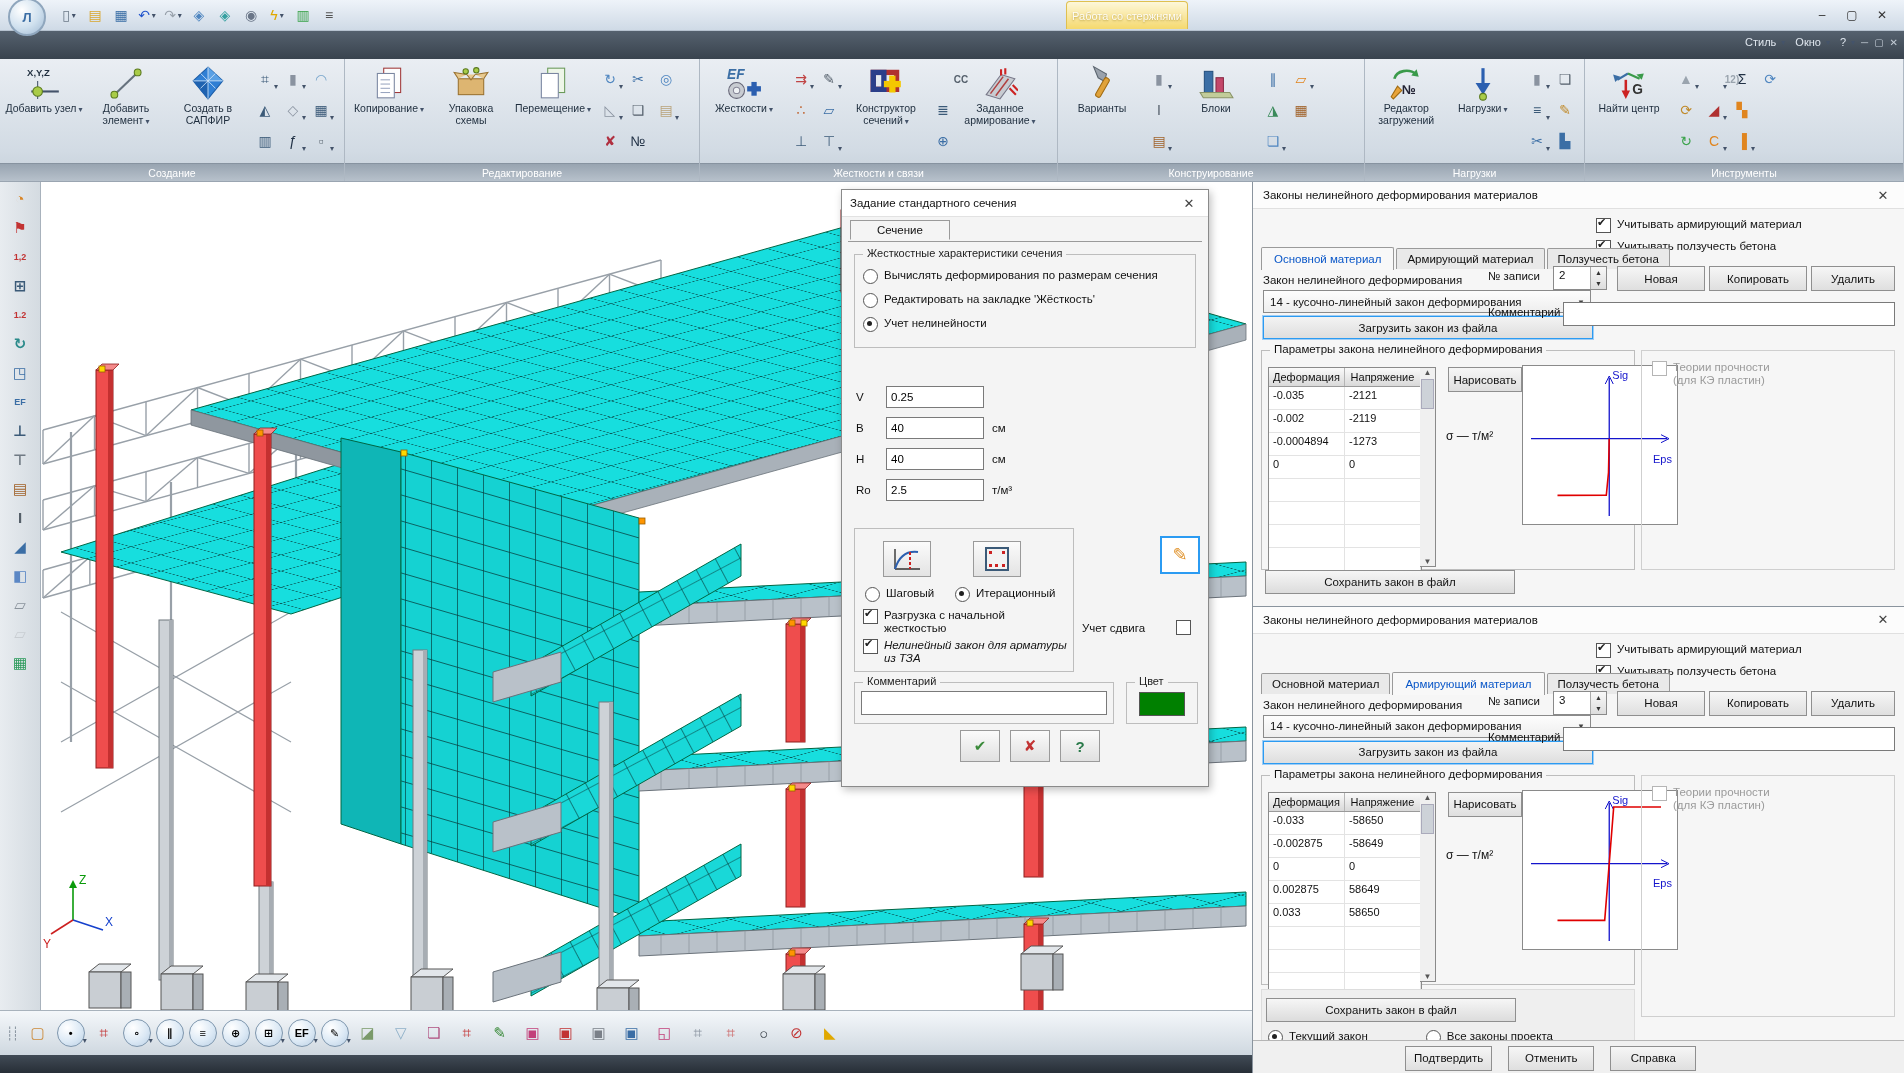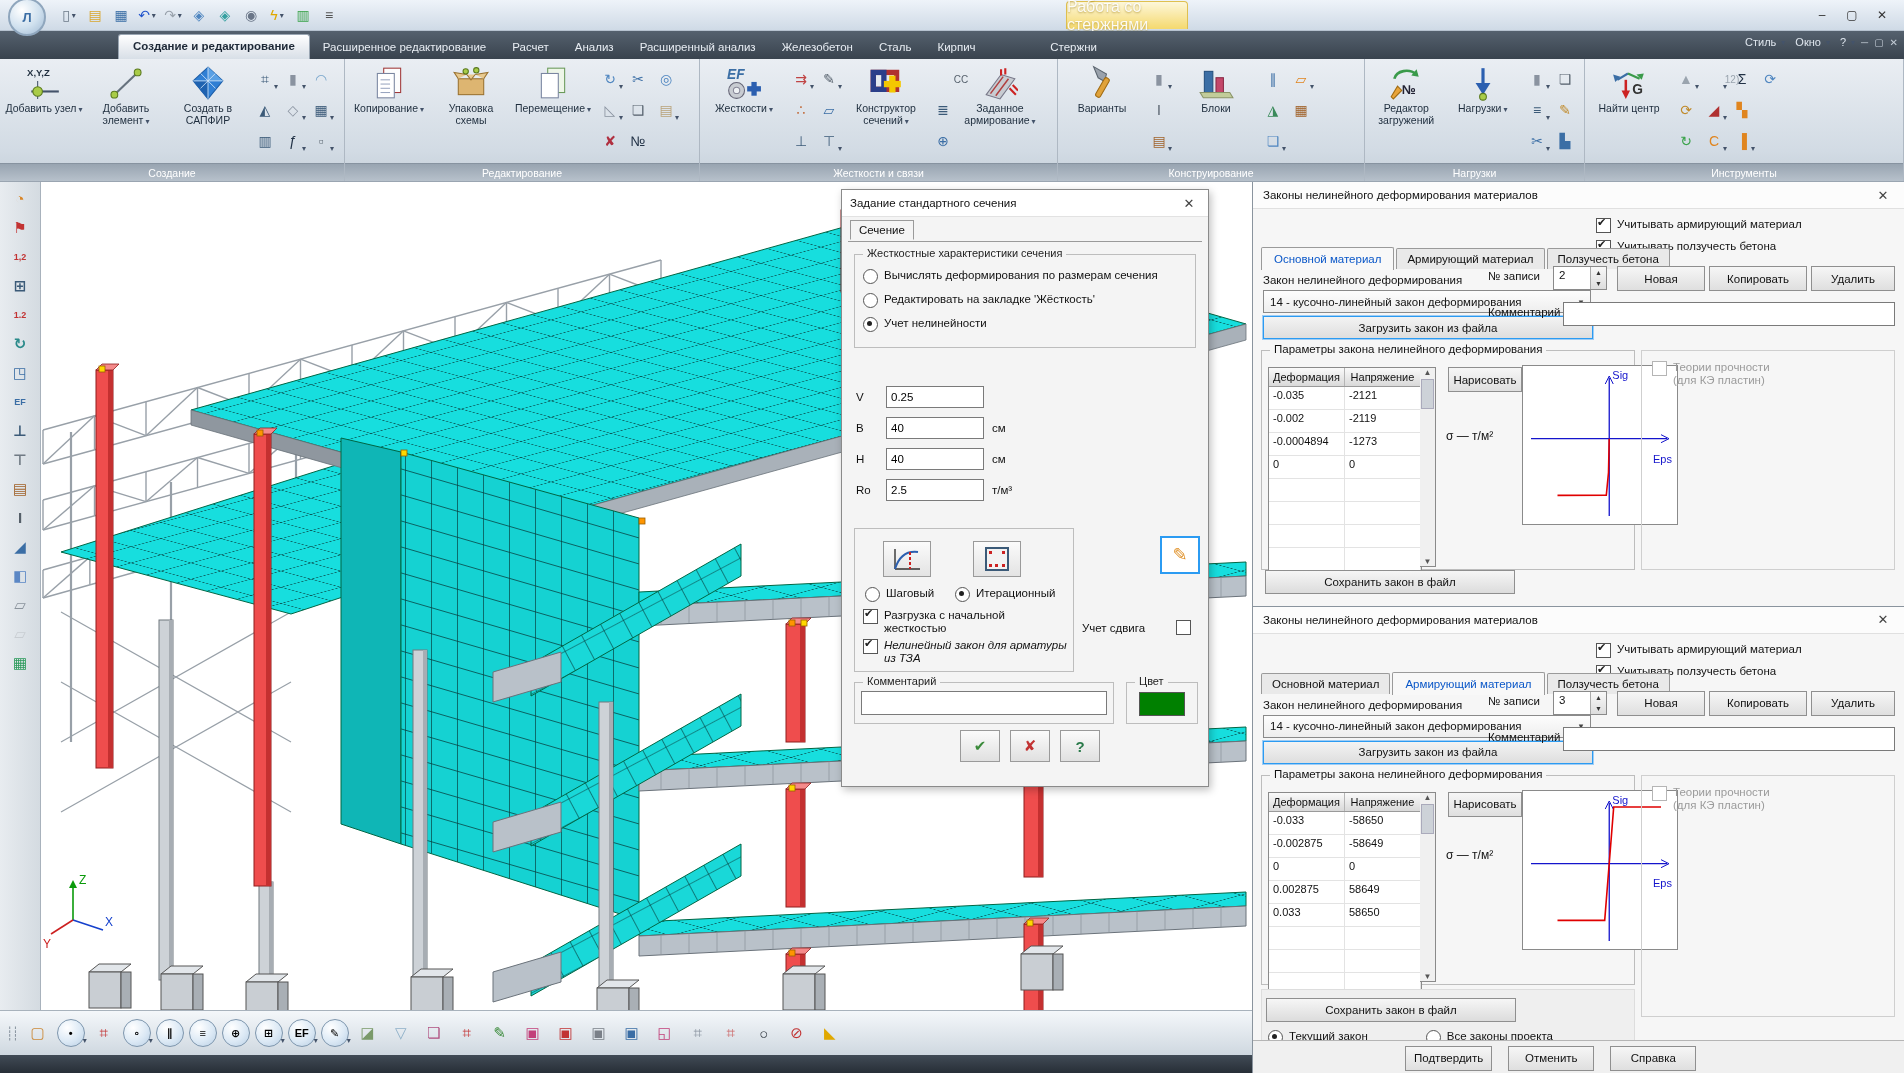--- a/index.html
+++ b/index.html
@@ -5,21 +5,21 @@
   html,body{margin:0;padding:0;width:1904px;height:1073px;overflow:hidden;
     font-family:"Liberation Sans","DejaVu Sans",sans-serif;font-size:12px;background:#fff;}
   .app{position:relative;width:1904px;height:1073px;}
 
   
   .titlebar{height:30px;background:linear-gradient(#eef3f9,#cfdae6);display:flex;align-items:center;position:relative;border-bottom:1px solid #b6c2cf;}
   .logo{width:34px;height:34px;border-radius:50%;margin:4px 6px 0 8px;background:radial-gradient(circle at 35% 30%,#ffffff,#cfe0ee 55%,#9fb8d2);border:2px solid #8fa6bd;color:#3b6ea5;font-weight:bold;font-size:13px;display:flex;align-items:center;justify-content:center;z-index:5;}
   .qa{display:flex;align-items:center;gap:4px;margin-left:6px;}
   .qai{width:22px;height:22px;display:flex;align-items:center;justify-content:center;font-size:14px;border-radius:3px;}
   .wtitle{position:absolute;left:0;right:0;text-align:center;font-size:12px;color:#222;pointer-events:none;}
-  .ctxhdr{position:absolute;left:1066px;top:1px;width:120px;height:27px;border-radius:4px 4px 0 0;background:linear-gradient(#fdf7da,#f5d96e);border:1px solid #dfc050;border-bottom:none;color:rgba(255,255,255,.92);text-shadow:0 1px 2px rgba(140,110,0,.55);font-size:16px;display:flex;align-items:center;justify-content:center;}
+  .ctxhdr{position:absolute;left:1066px;top:1px;width:120px;height:27px;border-radius:4px 4px 0 0;background:linear-gradient(#fdf7da,#f5d96e);border:1px solid #dfc050;border-bottom:none;color:rgba(255,255,255,.92);text-shadow:0 1px 2px rgba(140,110,0,.55);font-size:11px;display:flex;align-items:center;justify-content:center;}
   .winctl{margin-left:auto;display:flex;gap:2px;padding-right:8px;z-index:4;}
   .winctl span{width:28px;height:22px;display:flex;align-items:center;justify-content:center;color:#333;font-size:12px;}
 
   
   .tabstrip{height:28px;background:linear-gradient(#55616e,#39434e);display:flex;align-items:flex-end;position:relative;}
   .tabs{display:flex;align-items:flex-end;margin-left:118px;height:100%;}
   .rtab{color:#e8edf3;font-size:11.5px;padding:5px 13px 6px;white-space:nowrap;}
   .rtab.active{background:linear-gradient(#ffffff,#e7ebf0 60%,#d8dfe7);color:#1d2836;border-radius:3px 3px 0 0;border:1px solid #9aa6b3;border-bottom:none;font-weight:bold;padding:5px 14px 7px;}
   .rtab.contextual{margin-left:26px;min-width:92px;text-align:center;}
   .tsmenu{position:absolute;right:6px;top:5px;display:flex;align-items:center;gap:10px;color:#dfe6ee;font-size:11px;}
@@ -32,21 +32,21 @@
   .rg-content{flex:1;display:flex;align-items:flex-start;padding:4px 4px 0 4px;gap:2px;overflow:hidden;}
   .rg-label{height:17px;background:linear-gradient(#98a4b1,#b7c1cb);color:#fff;font-size:10.5px;display:flex;align-items:center;justify-content:center;border-top:1px solid #8793a0;}
   .bigbtn{width:78px;display:flex;flex-direction:column;align-items:center;text-align:center;padding:2px 1px;border-radius:3px;}
   .bicon{width:36px;height:36px;}
   .bicon svg{width:36px;height:36px;}
   .blabel{font-size:10.5px;line-height:1.12;color:#1e2d3d;margin-top:2px;}
   .caret{font-size:8px;color:#44536a;margin-left:2px;}
   .sgrid{display:grid;grid-auto-flow:column;grid-template-rows:repeat(3,30px);gap:1px 2px;margin:2px 2px 0 2px;}
   .sico{width:26px;height:28px;display:flex;align-items:center;justify-content:center;font-size:14px;border-radius:2px;position:relative;}
   .sico .caret{position:absolute;right:0;bottom:2px;}
-  .sico .g2{font-size:10px;font-weight:normal;margin-left:36px;}
+  .sico .g2{font-size:10px;font-weight:bold;margin-left:36px;}
 
   
   .main{display:flex;height:893px;}
   .leftcol{width:1252px;display:flex;flex-direction:column;}
   .vrow{height:828px;display:flex;}
   .ltb{width:40px;background:linear-gradient(90deg,#e8ecf0,#d4dbe1);border-right:1px solid #a8b2bc;display:flex;flex-direction:column;align-items:center;padding-top:3px;gap:2px;overflow:hidden;}
   .lti{width:28px;height:27px;display:flex;align-items:center;justify-content:center;font-size:15px;font-weight:bold;border-radius:3px;}
   .lti .g2{font-size:9px;}
   .viewport{flex:1;position:relative;background:#fff;overflow:hidden;}
   .btoolbar{height:45px;background:linear-gradient(#f4f7fa,#cfd8e0);border-top:1px solid #a8b2bc;display:flex;align-items:center;gap:3px;padding-left:6px;}
@@ -54,21 +54,21 @@
   .bti.lens span:first-child{width:26px;height:26px;border-radius:50%;background:radial-gradient(circle at 35% 30%,#ffffff,#dce9f5 55%,#b9cfe4);border:1.5px solid #7e96ad;display:flex;align-items:center;justify-content:center;font-size:11px;font-weight:bold;}
   .bti .caret{position:absolute;right:-1px;bottom:3px;}
   .bhandle{color:#8a95a0;font-size:13px;letter-spacing:-2px;margin-right:2px;}
   .darkstrip{height:20px;background:linear-gradient(#414b56,#242b33);}
 
   
   .dlg{position:absolute;left:800px;top:7px;width:366px;height:596px;background:#f4f4f4;border:1px solid #8a8a8a;box-shadow:2px 3px 8px rgba(0,0,0,.25);font-size:11.5px;color:#111;}
   .dlg-title{height:26px;display:flex;align-items:center;padding:0 8px;background:#fff;border-bottom:1px solid #e2e2e2;}
   .dlg-title .t{flex:1;}
   .xbtn{width:22px;text-align:center;color:#444;font-size:13px;}
-  .dlg-tab{position:absolute;left:8px;top:30px;padding:3px 8px;background:#f4f4f4;border:1px solid #9a9a9a;border-bottom:1px solid #f4f4f4;z-index:2;}
+  .dlg-tab{position:absolute;left:8px;top:30px;padding:3px 26px;background:#f4f4f4;border:1px solid #9a9a9a;border-bottom:1px solid #f4f4f4;z-index:2;}
   .dlg-tabline{position:absolute;left:6px;right:6px;top:51px;border-top:1px solid #9a9a9a;height:0;}
   .gbox{position:absolute;border:1px solid #bdbdbd;background:transparent;}
   .gbox>.legend{position:absolute;top:-8px;left:8px;background:#f4f4f4;padding:0 4px;font-size:11px;color:#222;}
   .radio,.cbx{display:flex;align-items:flex-start;gap:6px;line-height:1.15;}
   .rb{width:13px;height:13px;border-radius:50%;border:1px solid #555;background:#fff;flex:none;position:relative;margin-top:0;}
   .radio.checked .rb::after{content:"";position:absolute;left:3px;top:3px;width:5px;height:5px;border-radius:50%;background:#222;}
   .bx{width:13px;height:13px;border:1px solid #555;background:#fff;flex:none;position:relative;}
   .cbx.checked .bx::after{content:"✔";position:absolute;left:0px;top:-3px;font-size:11px;color:#222;}
   .fld{position:absolute;display:flex;align-items:center;gap:8px;}
   .fld .fl{width:22px;}
@@ -178,31 +178,20 @@
       </div>
     <div class="ctxhdr">Работа со стержнями</div>
     <div class="winctl">
       <span>–</span>
       <span>▢</span>
       <span>✕</span>
     </div>
   </div>
 
   <div class="tabstrip">
-    <div class="tabs" id="rtabs">
-        <span class="rtab active">Создание и редактирование</span>
-        <span class="rtab">Расширенное редактирование</span>
-        <span class="rtab">Расчет</span>
-        <span class="rtab">Анализ</span>
-        <span class="rtab">Расширенный анализ</span>
-        <span class="rtab">Железобетон</span>
-        <span class="rtab">Сталь</span>
-        <span class="rtab">Кирпич</span>
-        <span class="rtab contextual">Стержни</span>
-      </div>
     <div class="tsmenu">
       <span class="mi">
           <span>Стиль</span>
           <span class="caret">▾</span>
         </span>
       <span class="mi">
           <span>Окно</span>
           <span class="caret">▾</span>
         </span>
       <span class="mi">

